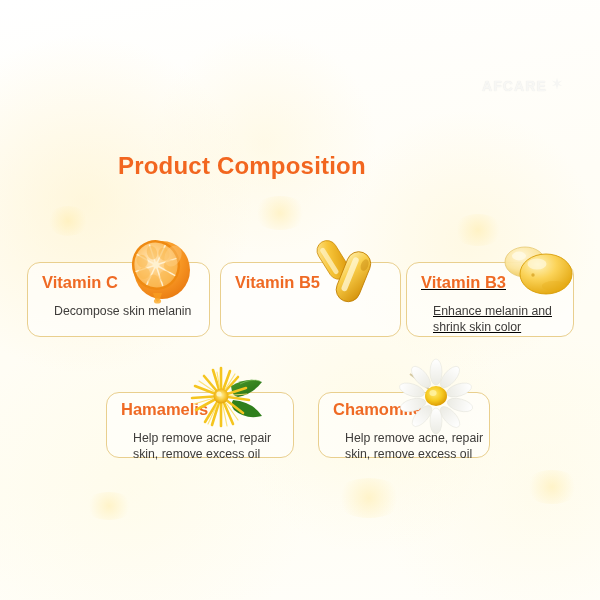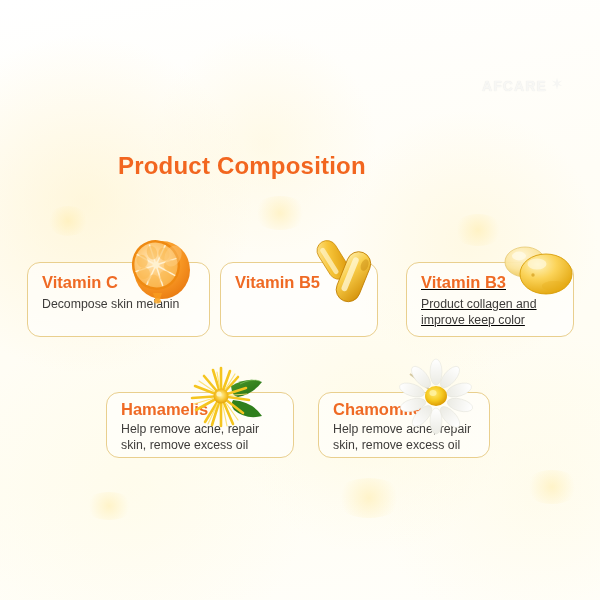--- a/index.html
+++ b/index.html
@@ -92,27 +92,27 @@
     line-height: 20px;
     font-weight: 700;
     color: #ef6a24;
     margin: 0 0 5px 0;
     white-space: nowrap;
   }
   .card-desc {
     font-size: 12.3px;
     line-height: 15.5px;
     color: #3e3c3a;
-    margin: 0;
+    margin: 12px;
   }
   .card-desc span { display: block; white-space: nowrap; }
 
   
   #card-vitamin-c      { left: 27px;  top: 262px; width: 183px; height: 75px; }
-  #card-vitamin-b5     { left: 220px; top: 262px; width: 158px; height: 75px; }
+  #card-vitamin-b5     { left: 220px; top: 262px; width: 181px; height: 75px; }
   #card-vitamin-b3     { left: 406px; top: 262px; width: 168px; height: 75px; text-decoration: underline; }
   #card-hamamelis      { left: 106px; top: 392px; width: 188px; height: 66px; }
   #card-chamomile      { left: 318px; top: 392px; width: 172px; height: 66px; }
 
   #card-hamamelis .card-inner,
   #card-chamomile .card-inner { padding: 6px 12px 8px 14px; }
   #card-hamamelis .card-title,
   #card-chamomile .card-title { margin-bottom: 3px; }
 
   
@@ -162,22 +162,22 @@
   <div class="card" id="card-vitamin-b5">
     <div class="card-inner">
       <div class="card-title">Vitamin B5</div>
     </div>
   </div>
 
   <div class="card" id="card-vitamin-b3">
     <div class="card-inner">
       <div class="card-title">Vitamin B3</div>
       <div class="card-desc">
-        <span>Product collagen and</span>
-        <span>improve keep color</span>
+        <span>Enhance melanin and</span>
+        <span>shrink skin color</span>
       </div>
     </div>
   </div>
 
   <div class="card" id="card-hamamelis">
     <div class="card-inner">
       <div class="card-title">Hamamelis</div>
       <div class="card-desc">
         <span>Help remove acne, repair</span>
         <span>skin, remove excess oil</span>

